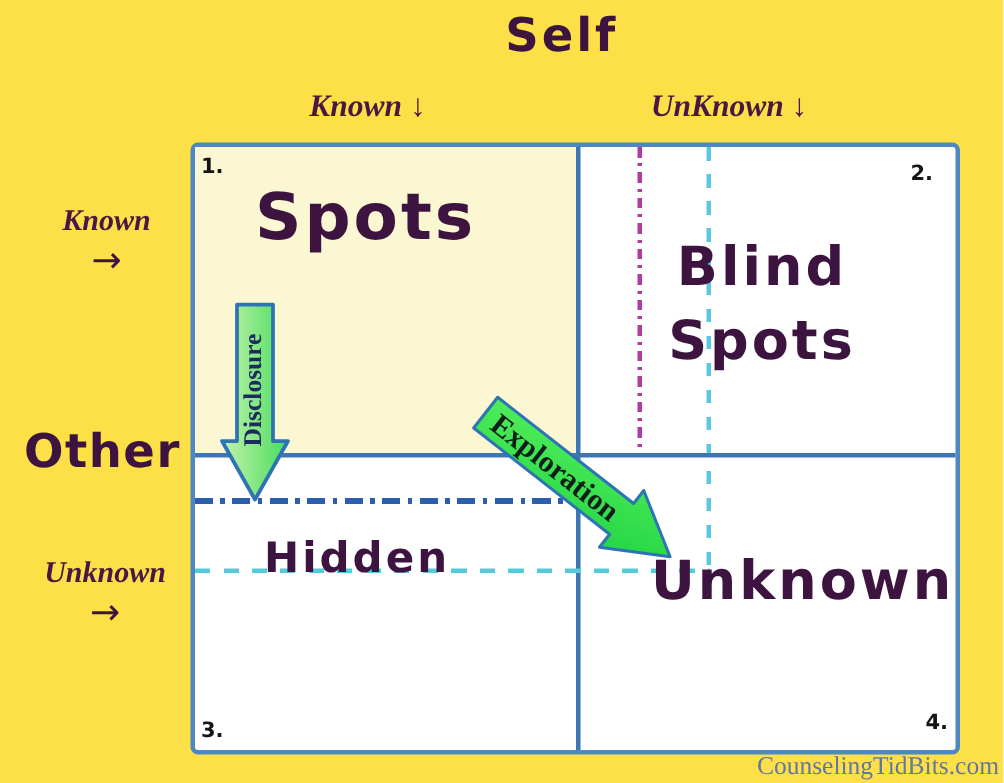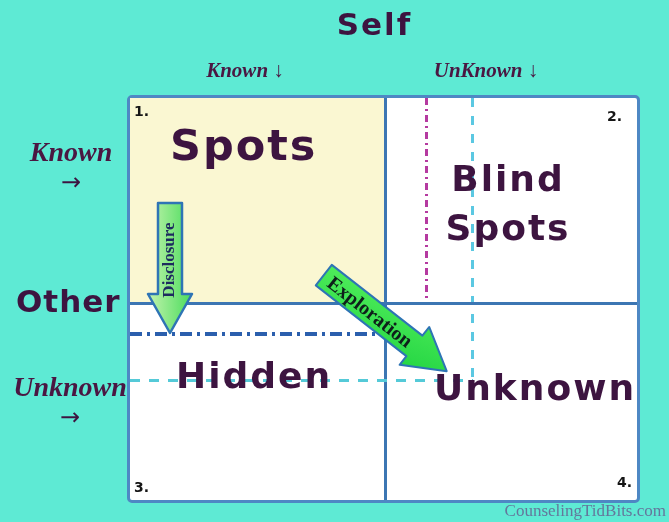--- a/index.html
+++ b/index.html
@@ -1,29 +1,29 @@
 <!DOCTYPE html>
 <html><head>
 <meta charset="utf-8">
 <style>
   html,body{margin:0;padding:0;background:#fff;}
-  #page{position:relative;width:669px;height:522px;background:#5eead4;overflow:hidden;
+  #page{position:relative;width:669px;height:522px;background:#fde047;overflow:hidden;
         font-family:"DejaVu Sans",sans-serif;}
 
   
   .title{position:absolute;left:118px;top:6px;width:513px;text-align:center;
          font-size:31px;font-weight:800;letter-spacing:2px;color:#3d1440;}
   .top-label{position:absolute;top:58px;text-align:center;
              font-family:"Liberation Serif",serif;font-style:italic;font-weight:bold;
              font-size:21px;color:#4a1742;}
   .top-label.known{left:165px;width:160px;}
   .top-label.unknown{left:406px;width:160px;}
   .side-block{position:absolute;text-align:center;color:#4a1742;}
   .side-block .w{font-family:"Liberation Serif",serif;font-style:italic;font-weight:bold;
-                 font-size:28px;}
+                 font-size:20px;}
   .side-block .a{font-size:24px;line-height:20px;margin-top:4px;color:#3d1440;}
   .side-known{left:15px;top:136px;width:112px;}
   .side-unknown{left:8px;top:371px;width:124px;}
   .side-other{position:absolute;left:16px;top:283px;font-size:31px;font-weight:800;
               letter-spacing:1px;color:#3d1440;}
 
   
   .grid{position:absolute;left:127px;top:95px;width:513px;height:408px;
         border:3px solid #4e88c4;border-radius:5px;box-sizing:border-box;background:#fff;}
   .q-open-bg{position:absolute;left:0;top:0;width:255px;height:205px;background:#faf7d2;}
@@ -44,21 +44,21 @@
   .qnum{position:absolute;font-size:14px;font-weight:bold;color:#151515;}
   .qnum.n1{left:134px;top:103px;}
   .qnum.n2{left:607px;top:108px;}
   .qnum.n3{left:134px;top:479px;}
   .qnum.n4{left:617px;top:474px;}
 
   
   .qlabel{position:absolute;font-weight:800;color:#3d1440;letter-spacing:2px;}
   .q-open{left:170px;top:120px;font-size:43px;}
   .q-blind{left:424px;top:155px;width:168px;text-align:center;font-size:36px;line-height:1.35;}
-  .q-hidden{left:176px;top:355px;font-size:36px;}
+  .q-hidden{left:176px;top:355px;font-size:28px;}
   .q-unknown{left:434px;top:367px;font-size:36px;}
 
   
   .arrow{position:absolute;}
   .arrow svg{overflow:visible;display:block;}
   .arrow-feedback{left:320px;top:115px;}
   .arrow-disclosure{left:146px;top:202px;}
   .arrow-exploration{left:339px;top:254px;transform:rotate(38deg);transform-origin:0 0;}
   .arrow text{font-family:"Liberation Serif",serif;font-weight:bold;}
 

